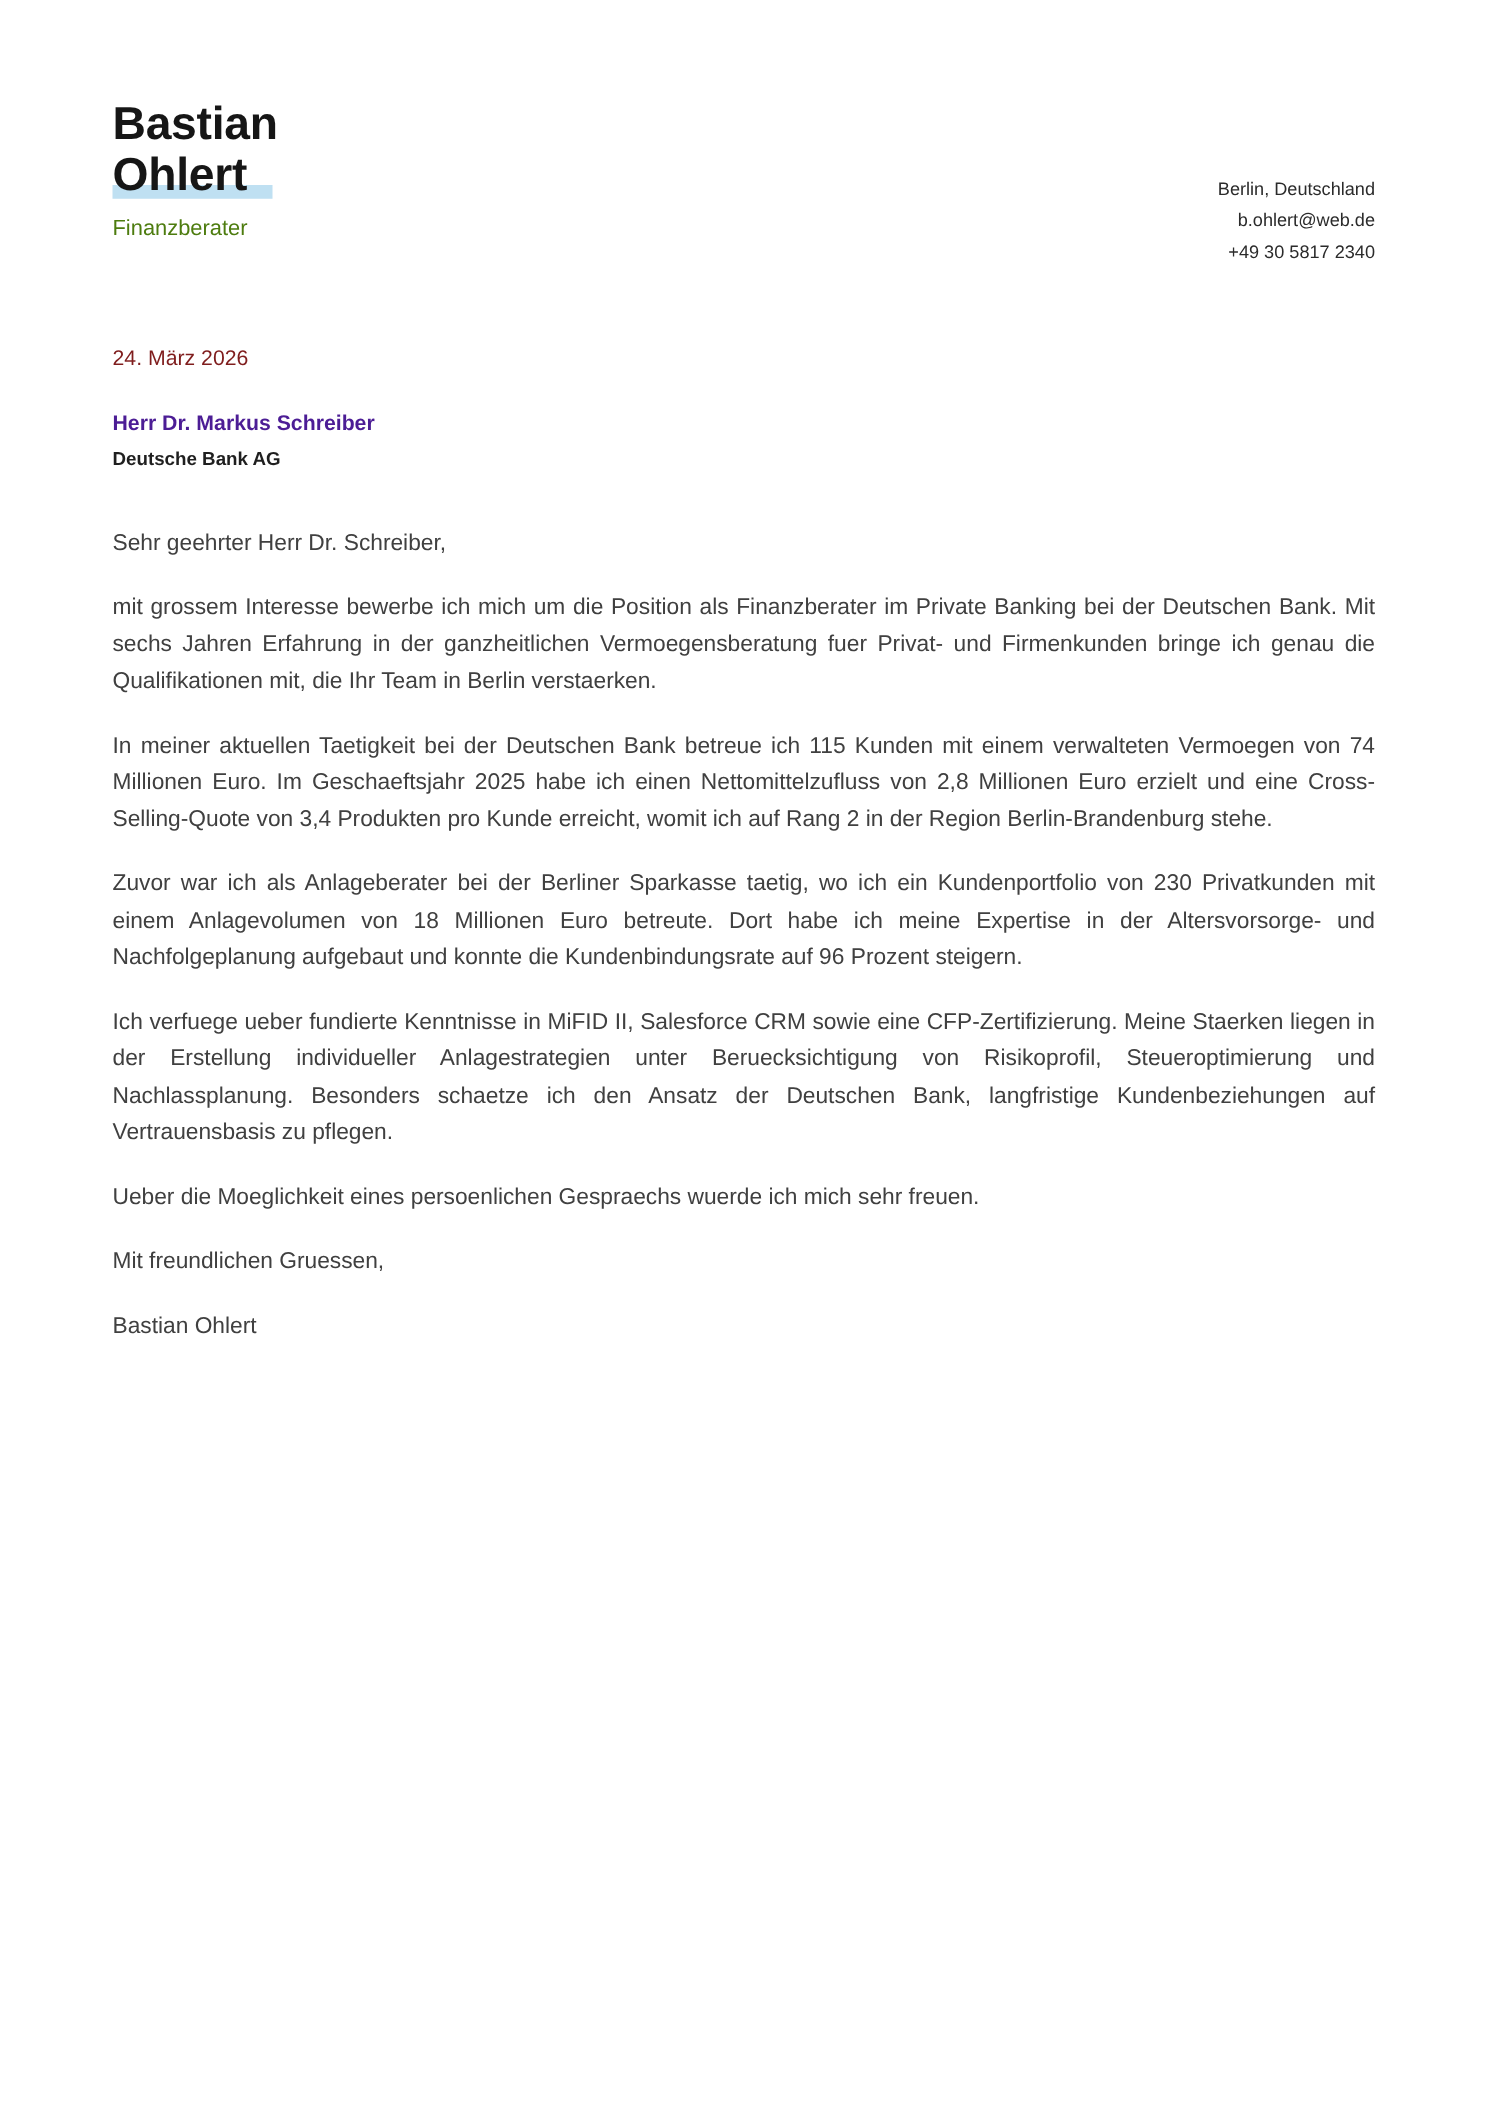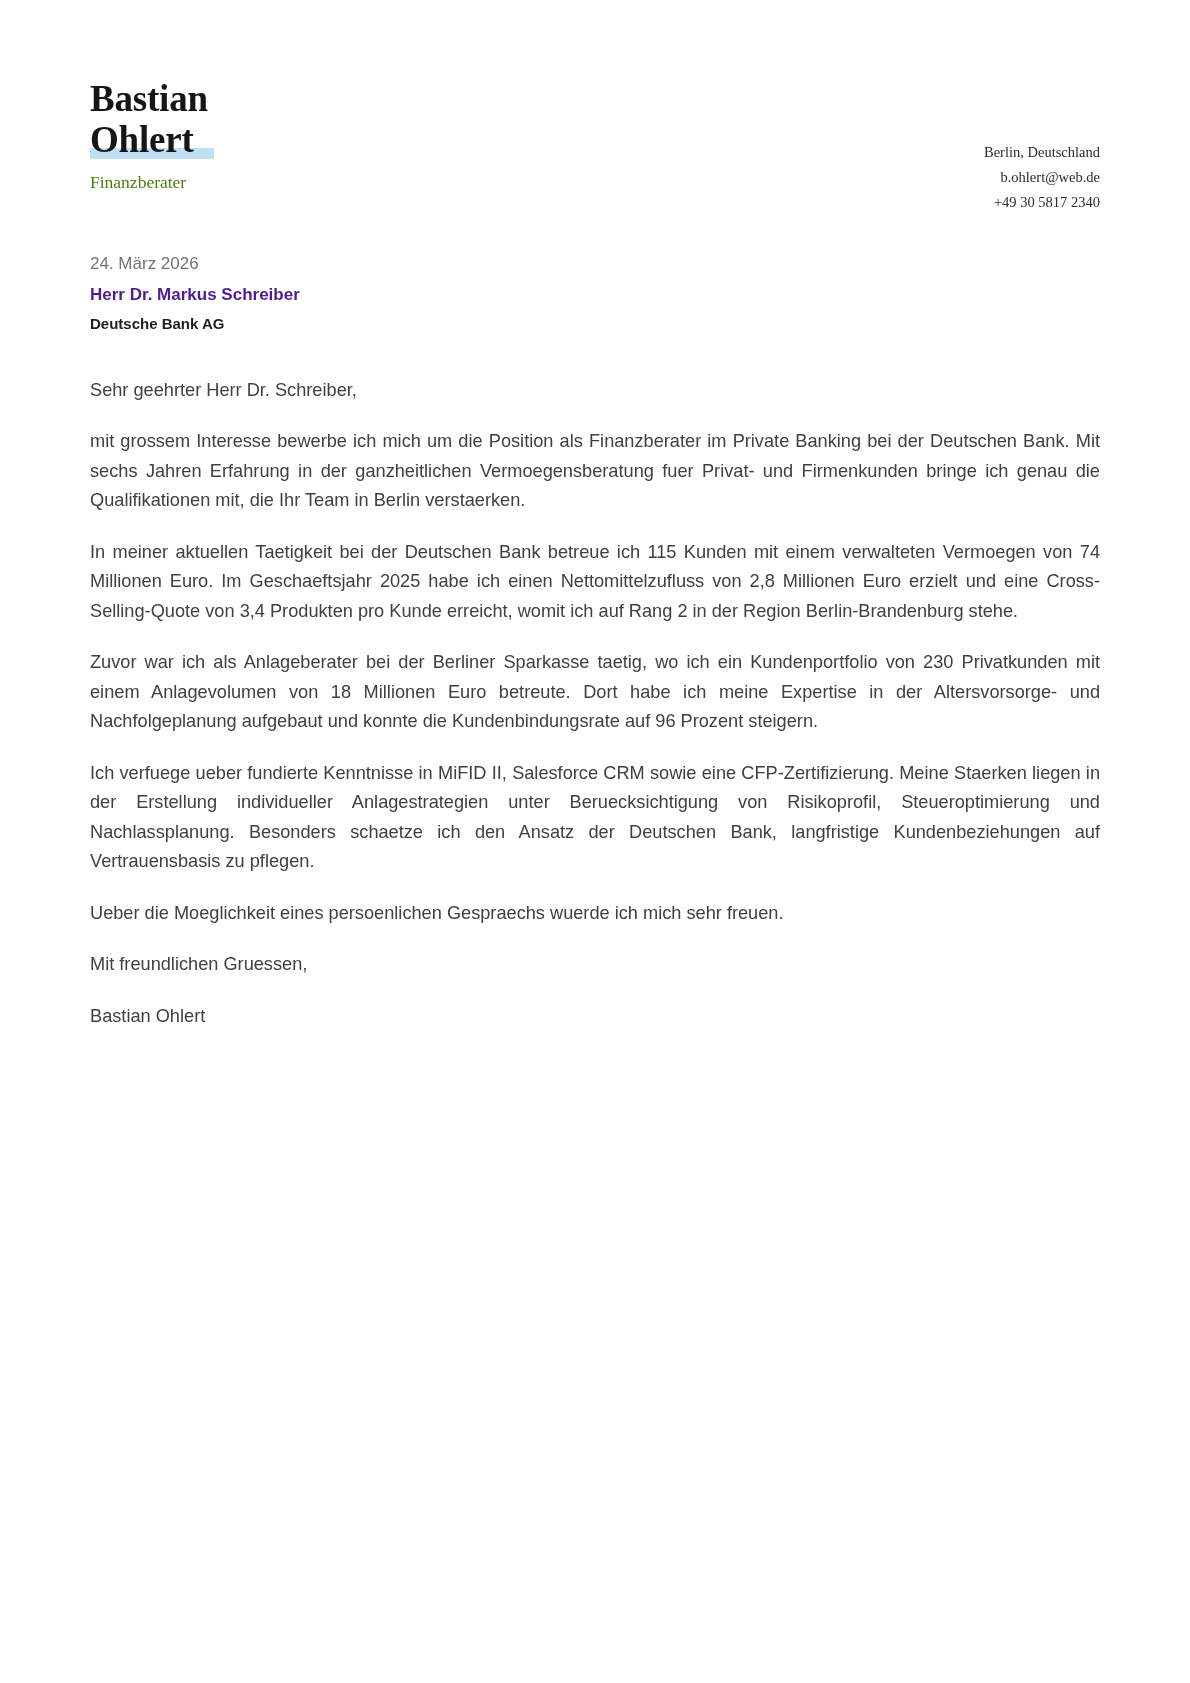--- a/index.html
+++ b/index.html
@@ -21,22 +21,21 @@
     box-sizing: border-box;
     padding: 78px 90px 60px 90px;
     background: #ffffff;
   }
 
   
   .header {
     display: flex;
     justify-content: space-between;
     align-items: flex-start;
-    margin-bottom: 39px;
-    font-family: Liberation Serif, serif;
+    margin-bottom: 62px;
   }
   .identity {
     max-width: 560px;
   }
   .name-block {
     display: inline-block;
   }
   .name-line {
     font-size: 37px;
     font-weight: 700;
@@ -73,22 +72,22 @@
     padding-top: 62px;
     white-space: nowrap;
   }
 
   
   .meta {
     margin-bottom: 44px;
   }
   .meta .date {
     font-size: 17px;
-    color: #737373;
-    margin-bottom: 11px;
+    color: #7f1d1d;
+    margin-bottom: 32px;
   }
   .meta .recipient-name {
     font-size: 17px;
     font-weight: 700;
     color: #4c1d95;
     margin-bottom: 10px;
   }
   .meta .recipient-company {
     font-size: 15px;
     color: #1f1f1f;

